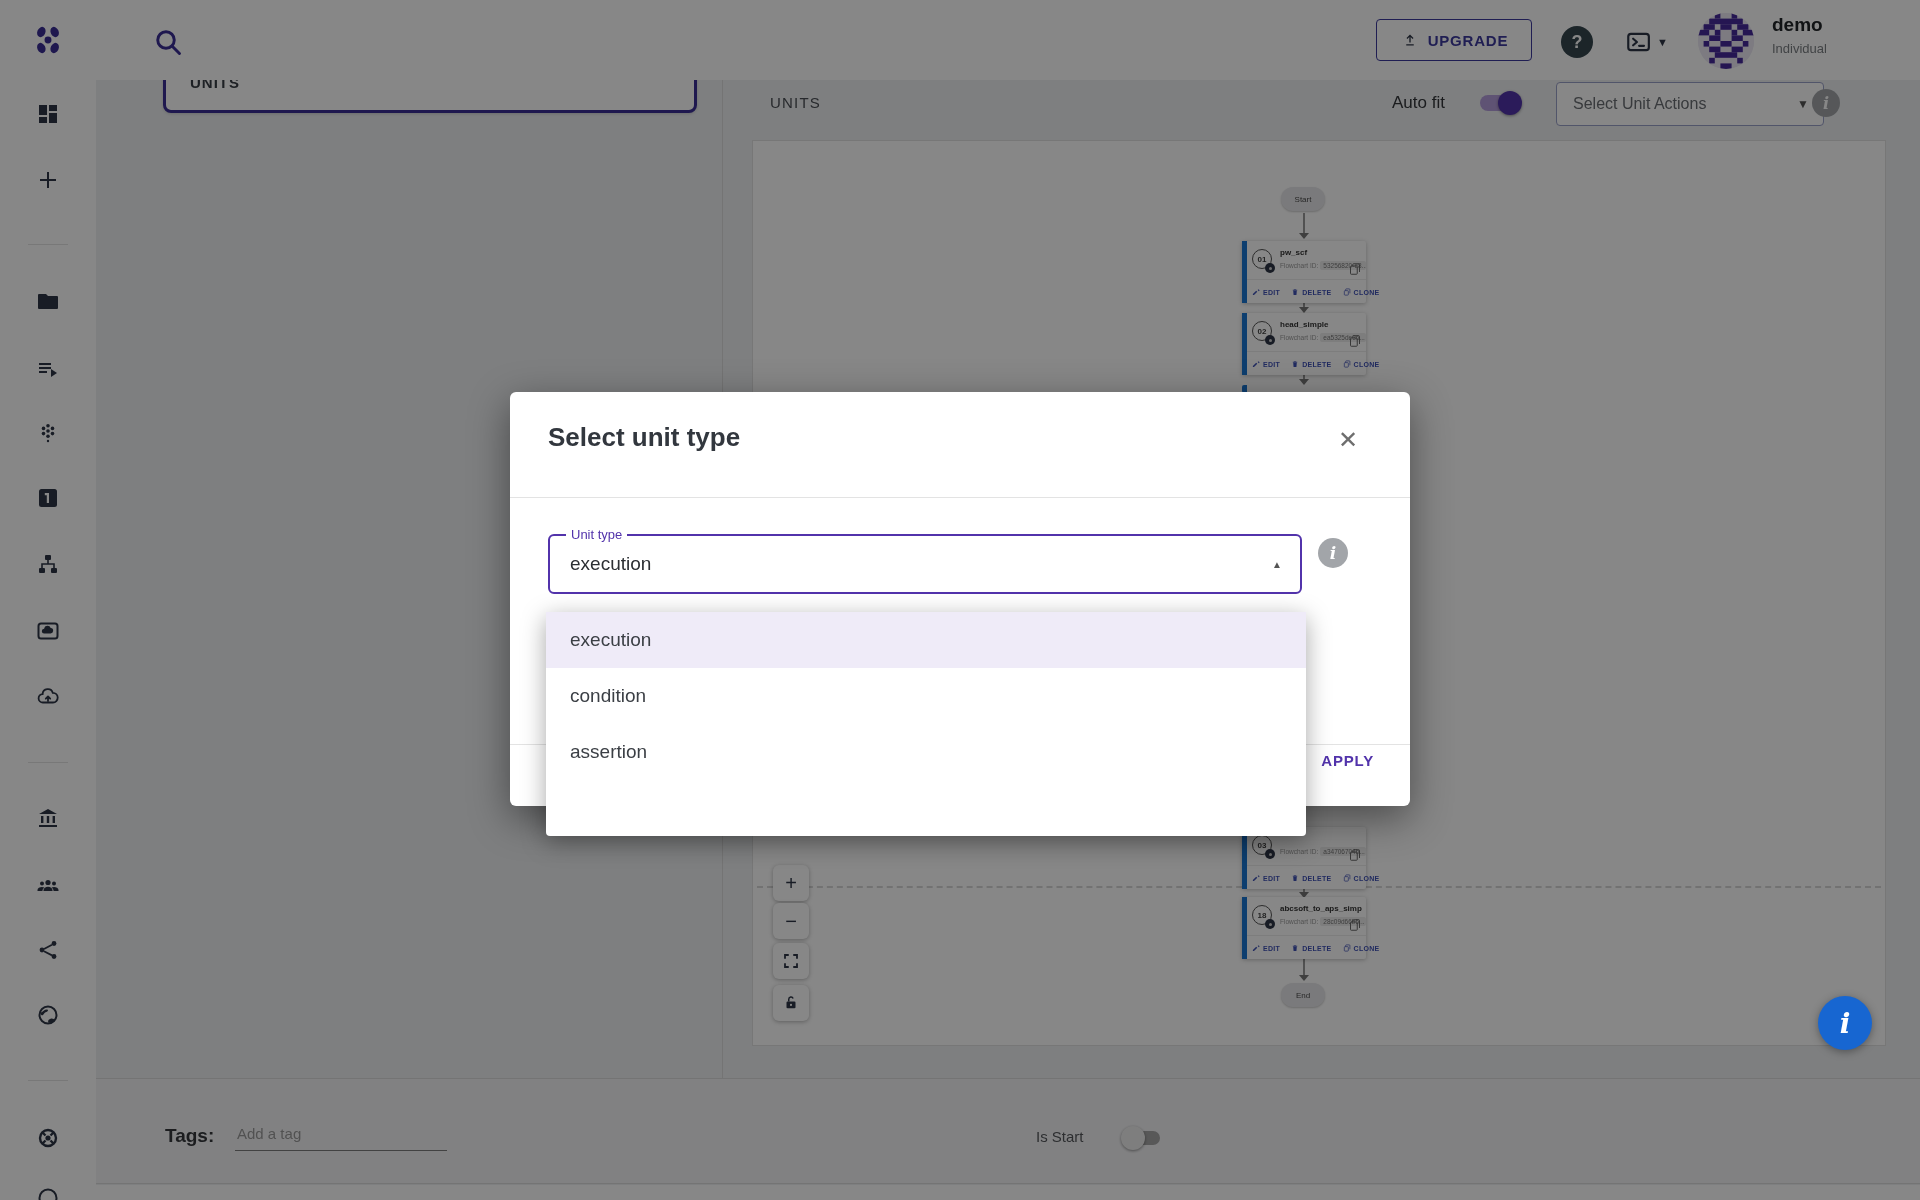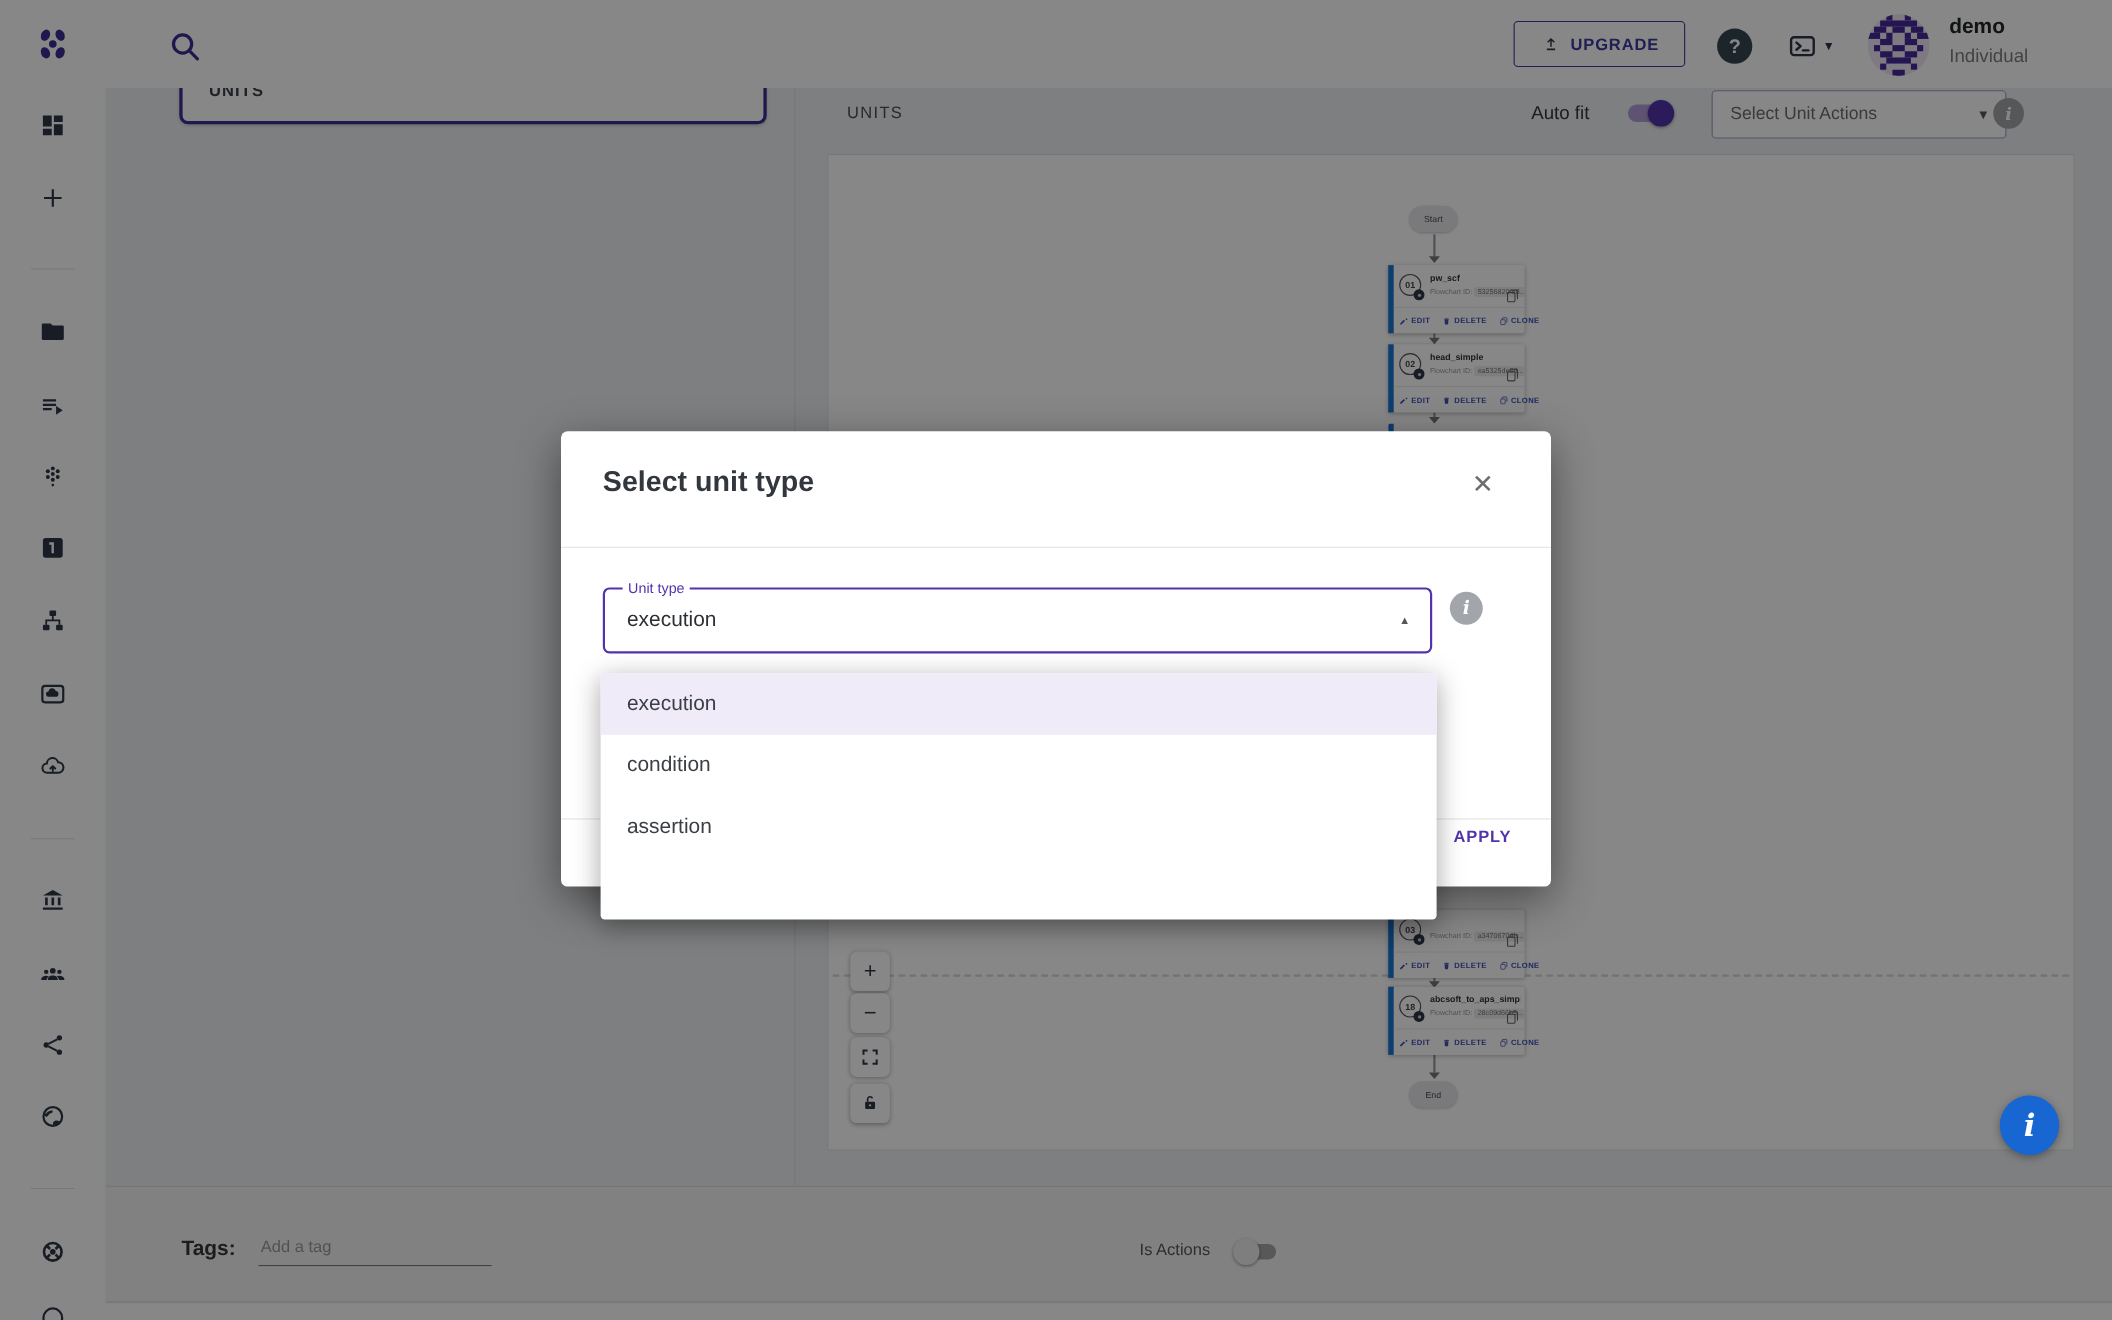--- a/index.html
+++ b/index.html
@@ -27,21 +27,21 @@
     gap:8px; color:#3d3a9e; font-size:15px; font-weight:bold; letter-spacing:.8px; background:#fff; cursor:pointer; }
   .help-btn { position:absolute; left:1465px; top:26px; width:32px; height:32px; border-radius:50%;
     background:#36474f; color:#fff; font-size:18px; font-weight:bold; display:flex; align-items:center;
     justify-content:center; cursor:pointer; }
   .term-btn { position:absolute; left:1528px; top:28px; width:44px; height:28px; display:flex;
     align-items:center; gap:4px; cursor:pointer; }
   .term-caret { font-size:11px; color:#2e3646; }
   .avatar { position:absolute; left:1602px; top:13px; width:56px; height:56px; border-radius:50%;
     overflow:hidden; background:#ece9f4; cursor:pointer; }
   .user-name { position:absolute; left:1676px; top:14px; font-size:19px; font-weight:bold; color:#212528; }
-  .user-plan { position:absolute; left:1676px; top:41px; font-size:17px; color:#7b7f83;text-align:right; }
+  .user-plan { position:absolute; left:1676px; top:41px; font-size:13px; color:#7b7f83;text-align:right; }
 
   .v-divider { position:absolute; left:722px; top:80px; width:1px; height:998px; background:#dcdcdc; }
 
   
   .units-title { position:absolute; left:770px; top:94px; font-size:15px; font-weight:500;
     color:#4b4f55; letter-spacing:1.2px; }
   .autofit-label { position:absolute; left:1392px; top:93px; font-size:17px; color:#33363a; }
   .toggle { position:relative; width:40px; height:16px; border-radius:8px; cursor:pointer; }
   .toggle .knob { position:absolute; width:24px; height:24px; border-radius:50%; top:-4px;
     box-shadow:0 1px 3px rgba(0,0,0,.4); }
@@ -61,21 +61,21 @@
     border:1px solid #e0e0e0; }
   .lane-line { position:absolute; left:4px; top:745px; width:1124px; border-top:2px dashed #d8d8d8; }
   .pill { position:absolute; left:528px; width:44px; height:24px; background:#e7e7ea; border-radius:12px;
     box-shadow:0 1px 2px rgba(0,0,0,.2); display:flex; align-items:center; justify-content:center;
     font-size:8px; color:#4a4a4a; }
   .edge { position:absolute; left:550px; width:2px; background:#9a9a9a; }
   .edge-arrow { position:absolute; left:546px; width:0; height:0; border-left:5px solid transparent;
     border-right:5px solid transparent; border-top:6px solid #777; }
 
   .node { position:absolute; left:489px; width:124px; height:62px; background:#fff;
-    box-shadow:0 1px 4px rgba(0,0,0,.25); border-radius:2px; cursor:pointer;margin-left:20px; }
+    box-shadow:0 1px 4px rgba(0,0,0,.25); border-radius:2px; cursor:pointer; }
   .node-bar { position:absolute; left:0; top:0; width:5px; height:100%; background:#1976d2; }
   .node-circle { position:absolute; left:10px; top:8px; width:20px; height:20px; border:1.4px solid #555;
     border-radius:50%; display:flex; align-items:center; justify-content:center; font-size:8px;
     font-weight:bold; color:#444; }
   .node-badge { position:absolute; left:23px; top:22px; width:10px; height:10px; border-radius:50%;
     background:#2e3646; display:flex; align-items:center; justify-content:center; }
   .node-badge::after { content:""; width:3px; height:3px; border-radius:50%; background:#cfcfcf; }
   .node-title { position:absolute; left:38px; top:7px; font-size:8px; font-weight:bold; color:#333;
     white-space:nowrap; overflow:hidden; width:82px; }
   .node-id-row { position:absolute; left:38px; top:20px; display:flex; align-items:center; gap:2px; }
@@ -539,21 +539,21 @@
         <rect x="6" y="10" width="12" height="9" rx="1.5" fill="#2e3646"></rect>
         <path d="M9 10V7a3 3 0 0 1 5.8-1" stroke="#2e3646" stroke-width="2" fill="none"></path>
         <circle cx="12" cy="14.5" r="1.4" fill="#fff"></circle>
       </svg>
     </div>
   </div>
 
   <div class="bottom-strip">
     <div class="tags-label">Tags:</div>
     <input class="tag-input" placeholder="Add a tag" style="">
-    <div class="ispublic-label">Is Actions</div>
+    <div class="ispublic-label">Is Start</div>
     <div class="toggle ispublic-toggle">
         <div class="knob"></div>
       </div>
   </div>
   <div class="bottom-white"></div>
 
   <div class="overlay"></div>
 
   <div class="float-info">
       <span>i</span>

